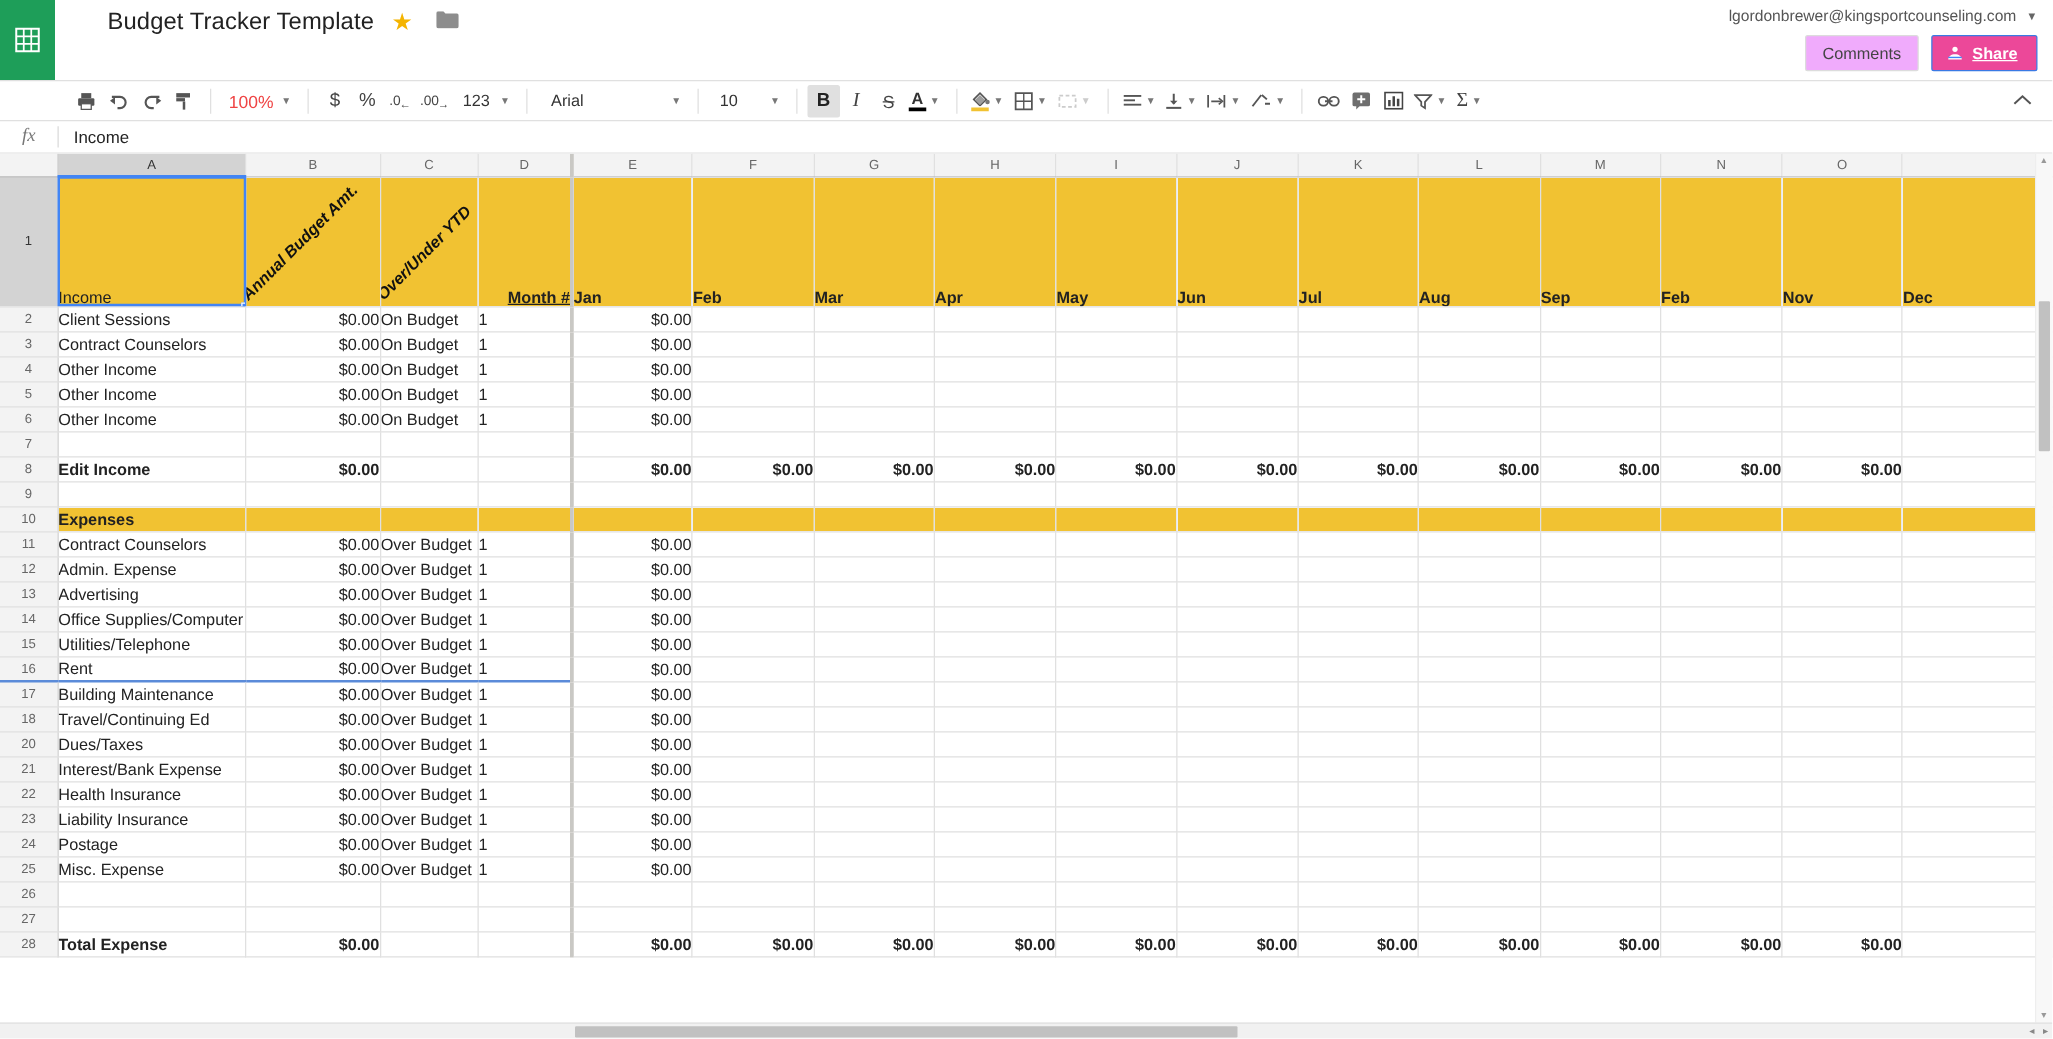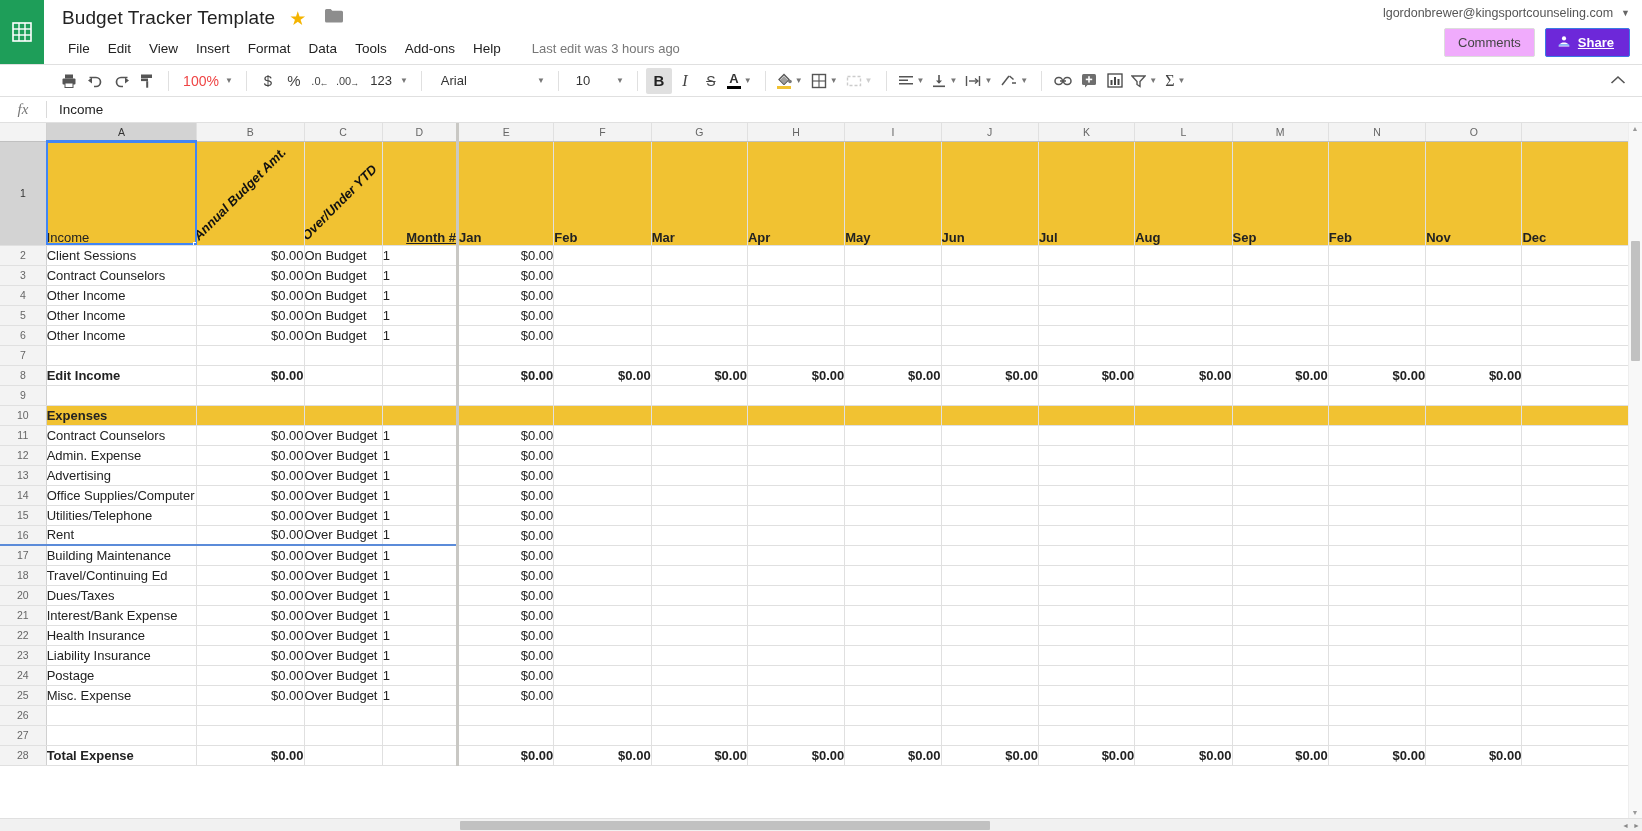--- a/index.html
+++ b/index.html
@@ -44,23 +44,23 @@
   }
   .account-line { font-size: 12.5px; color: #555; display: flex; align-items: center; }
   .account-caret { margin-left: 8px; font-size: 9px; color: #666; }
   .btn-row { display: flex; align-items: center; margin-top: 8px; }
   .comments-btn {
     font-size: 13px; color: #444; background: #f0abfc;
     border: 1px solid #dcdcdc; border-radius: 2px;
     padding: 6px 13px; line-height: 15px;
   }
   .share-btn {
-    font-size: 13px; color: #fff; background: #6d28d9; border: 1px solid #3a7ae4;
+    font-size: 13px; color: #fff; background: #ec4899; border: 1px solid #3a7ae4;
     border-radius: 2px; padding: 6px 15px 6px 11px; margin-left: 10px;
-    display: flex; align-items: flex-start; line-height: 15px; font-weight: bold; text-decoration: underline;
+    display: flex; align-items: center; line-height: 15px; font-weight: bold; text-decoration: underline;
   }
   .share-btn svg { margin-right: 7px; }
 
   
   .toolbar {
     height: 33px; flex: 0 0 33px; border-top: 1px solid #e0e0e0; border-bottom: 1px solid #e0e0e0;
     display: flex; align-items: center; padding-left: 56px; position: relative; background: #fff;
   }
   .tb { display: flex; align-items: center; height: 27px; }
   .tb-btn {
@@ -180,44 +180,32 @@
       <svg width="24" height="24" viewBox="0 0 24 24" aria-hidden="true">
         <rect x="3" y="3" width="18" height="18" fill="none" stroke="#fff" stroke-width="1.6"></rect>
         <line x1="3" y1="9" x2="21" y2="9" stroke="#fff" stroke-width="1.4"></line>
         <line x1="3" y1="15" x2="21" y2="15" stroke="#fff" stroke-width="1.4"></line>
         <line x1="9" y1="3" x2="9" y2="21" stroke="#fff" stroke-width="1.4"></line>
         <line x1="15" y1="3" x2="15" y2="21" stroke="#fff" stroke-width="1.4"></line>
       </svg>
     </div>
 
     <div class="title-zone">
-      <div style="display:flex;align-items:center;">
+      <div style="display:flex;align-items:center;margin-left:24px;">
         <span class="doc-title">Budget Tracker Template</span>
         <span class="title-icons">
           <span class="star-icon">★</span>
           <span class="folder-icon">
             <svg width="18" height="14" viewBox="0 0 18 14" aria-hidden="true">
               <path d="M0 1.5A1.5 1.5 0 0 1 1.5 0h4.2l1.6 1.8h9.2A1.5 1.5 0 0 1 18 3.3V12a1.5 1.5 0 0 1-1.5 1.5h-15A1.5 1.5 0 0 1 0 12z" fill="#8d8d8d"></path>
             </svg>
           </span>
         </span>
       </div>
 
-      <div class="menubar">
-        <div class="menu-item">File</div>
-        <div class="menu-item">Edit</div>
-        <div class="menu-item">View</div>
-        <div class="menu-item">Insert</div>
-        <div class="menu-item">Format</div>
-        <div class="menu-item">Data</div>
-        <div class="menu-item">Tools</div>
-        <div class="menu-item">Add-ons</div>
-        <div class="menu-item">Help</div>
-        <div class="last-edit">Last edit was 3 hours ago</div>
-      </div>
     </div>
 
     <div class="topbar-right">
       <div class="account-line">
         <span>lgordonbrewer@kingsportcounseling.com</span>
         <span class="account-caret">▼</span>
       </div>
       <div class="btn-row">
         <div class="comments-btn">Comments</div>
         <div class="share-btn">

